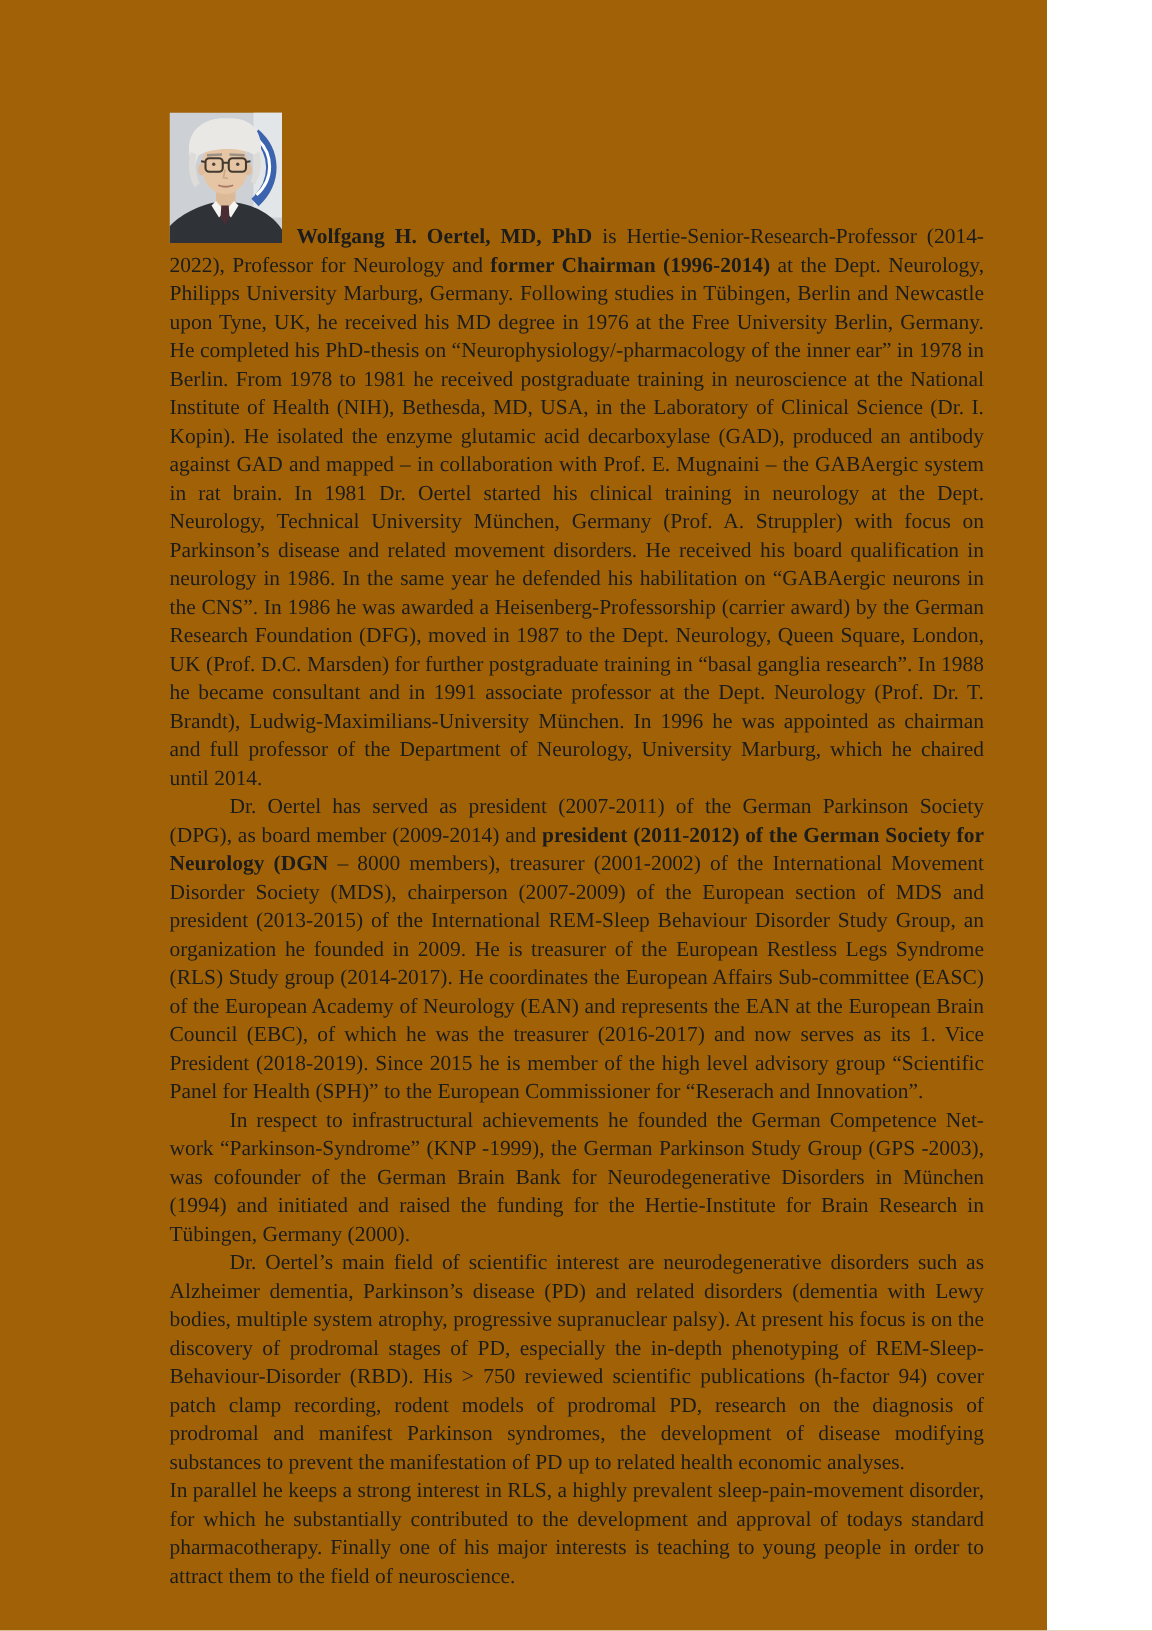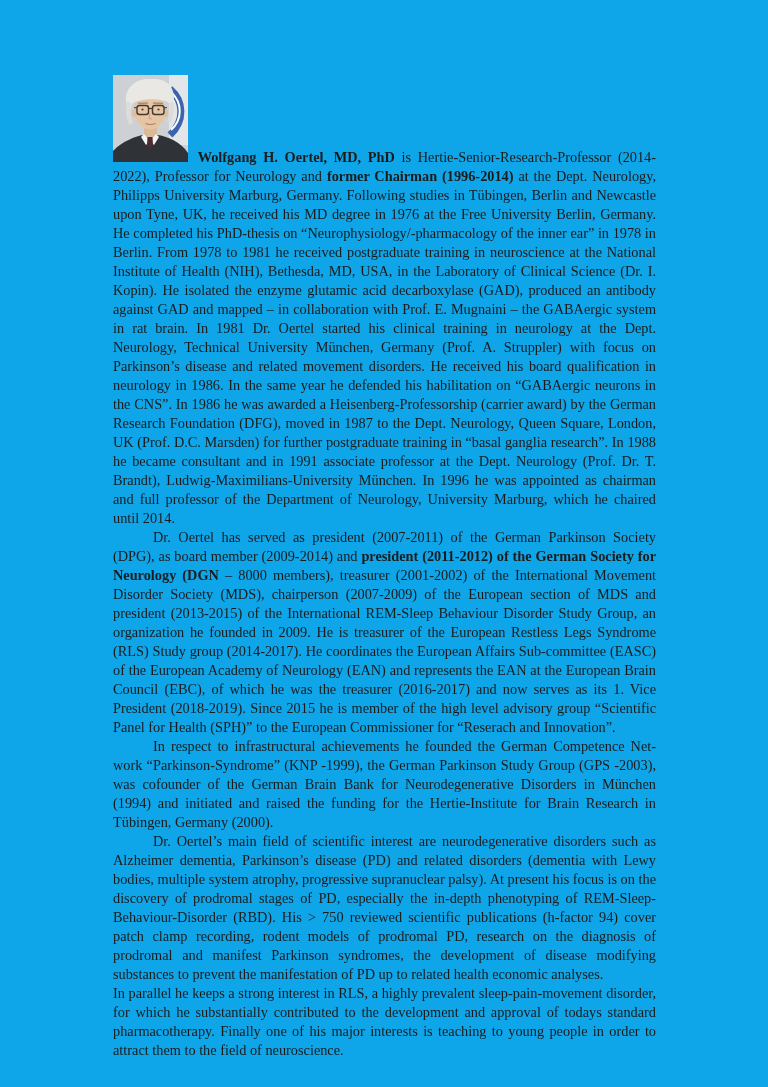--- a/index.html
+++ b/index.html
@@ -1,20 +1,20 @@
 <!DOCTYPE html>
 <html><head>
 <meta charset="utf-8">
 <style>
   html, body { margin: 0; padding: 0; background: #ffffff; }
   .page {
     position: relative;
-    width: 768px;
+    width: 698px;
     height: 1087px;
-    background: #0ea5e9;
+    background: #a16207;
     overflow: hidden;
   }
   .content {
     position: absolute;
     left: 113px;
     top: 75px;
     width: 543px;
     font-family: "Liberation Serif", serif;
     font-size: 14.3px;
     line-height: 19px;

